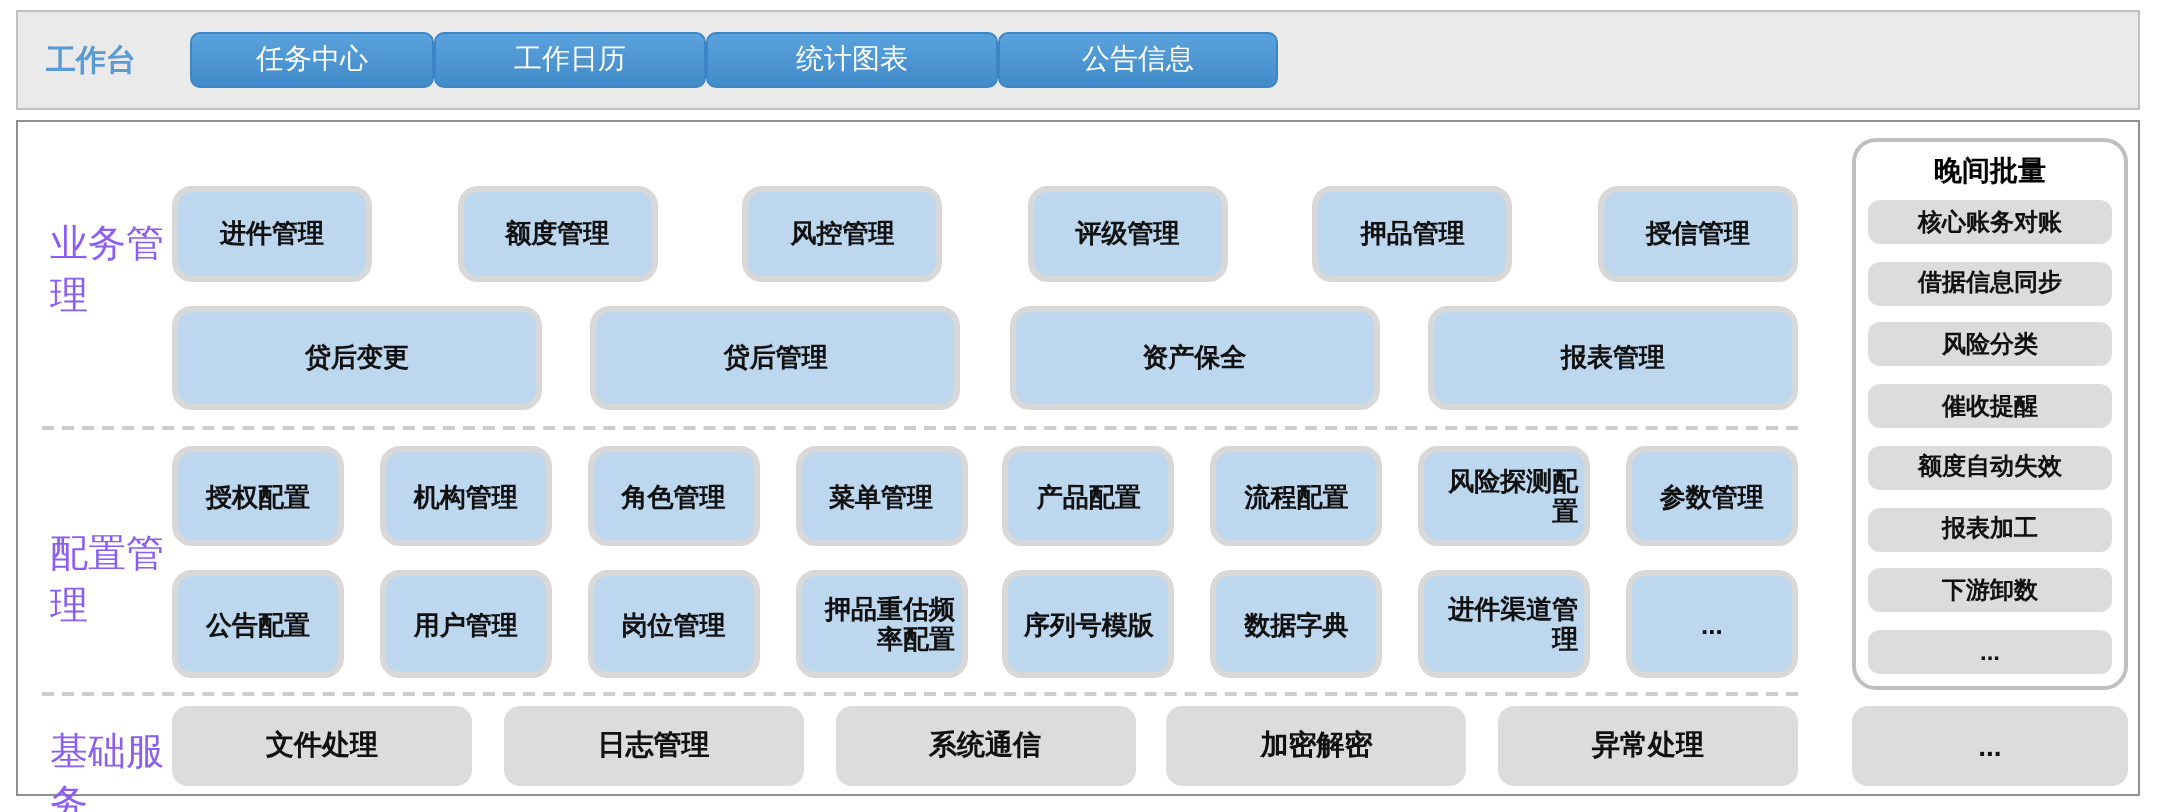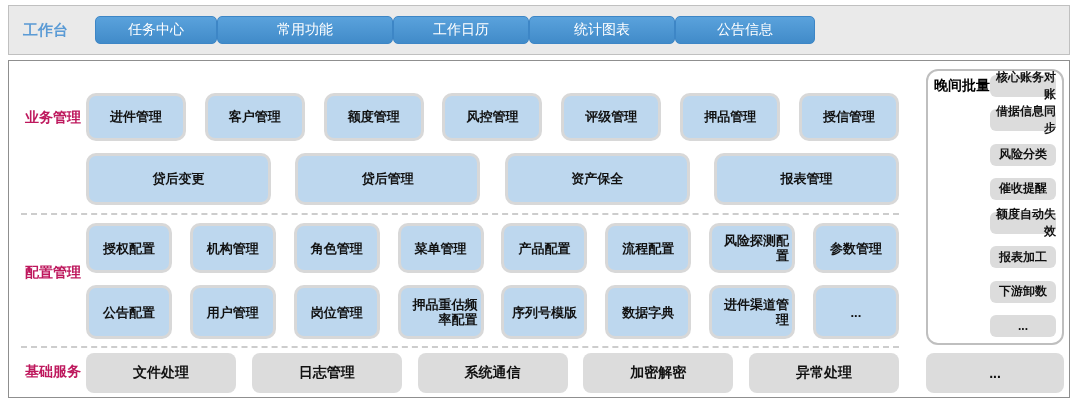--- a/index.html
+++ b/index.html
@@ -11,71 +11,69 @@
   .topbar-label{width:72px;margin-left:14px;color:#5b9bd5;font-weight:bold;font-size:15px;flex:none;}
   .topbar-btns{flex:1;display:flex;align-items:center;padding-right:24px;}
   .btn-blue{height:28px;border-radius:5px;background:linear-gradient(#5aa2dc,#418bc9);
     border:1px solid #3d86c6;color:#fff;font-size:14px;display:flex;align-items:center;
     justify-content:center;box-sizing:border-box;cursor:pointer;}
   .bw1{width:122px}.bw2{width:176px}.bw3{width:136px}.bw4{width:146px}.bw5{width:140px}
 
   
   .main{position:absolute;left:8px;top:60px;width:1062px;height:338px;background:#fff;
     border:1px solid #8f8f8f;box-sizing:border-box;}
-  .sec-label{position:absolute;left:16px;width:66px;font-weight:bold;font-size:14px;color:#be185d;}
+  .sec-label{position:absolute;left:16px;width:66px;font-weight:normal;font-size:19px;color:#8b5cf6;}
   .lbl-business{top:48px;}
   .lbl-config{top:203px;}
   .lbl-base{top:302px;}
   .row{position:absolute;left:77px;width:813px;display:flex;justify-content:space-between;}
   .box{display:flex;align-items:center;justify-content:center;text-align:right;
     font-weight:bold;color:#111;box-sizing:border-box;}
   .blue{background:#bdd7ee;border:3px solid #d8d8d8;border-radius:10px;}
   .gray{background:#dcdcdc;border-radius:8px;}
   .biz1{top:32px;height:48px;}  .biz1 .box{width:100px;font-size:13px;}
   .biz2{top:92px;height:52px;}  .biz2 .box{width:185px;font-size:13px;}
   .cfg1{top:162px;height:50px;} .cfg1 .box{width:86px;font-size:13px;line-height:15px;padding:0 3px;}
   .cfg2{top:224px;height:54px;} .cfg2 .box{width:86px;font-size:13px;line-height:15px;padding:0 3px;}
   .baser{top:292px;height:40px;} .baser .box{width:150px;font-size:14px;}
   .dash{position:absolute;left:12px;width:878px;height:0;border-top:2px dashed #cdcdcd;}
   .dash1{top:152px;} .dash2{top:285px;}
   .base-more{position:absolute;left:917px;top:292px;width:138px;height:40px;font-size:14px;}
 
   
   .batch{position:absolute;left:917px;top:8px;width:138px;height:276px;border:2px solid #bfbfbf;
-    border-radius:12px;box-sizing:border-box;padding:4px 6px 6px;display:flex;flex-direction:row;background:#fff;}
+    border-radius:12px;box-sizing:border-box;padding:4px 6px 6px;display:flex;flex-direction:column;background:#fff;}
   .batch-title{text-align:center;font-weight:bold;font-size:14px;color:#000;padding:2px 0 5px;flex:none;}
   .batch-items{display:flex;flex-direction:column;justify-content:space-between;flex:1;}
   .batch-box{height:22px;background:#dcdcdc;border-radius:6px;display:flex;align-items:center;
     justify-content:center;font-size:12px;font-weight:bold;color:#111;text-align:right;}
 </style>
 </head>
 <body>
 
 <div class="screen">
 
   <div class="topbar">
     <div class="topbar-label">工作台</div>
     <div class="topbar-btns">
       <div class="btn-blue bw1">任务中心</div>
-      <div class="btn-blue bw2">常用功能</div>
       <div class="btn-blue bw3">工作日历</div>
       <div class="btn-blue bw4">统计图表</div>
       <div class="btn-blue bw5">公告信息</div>
     </div>
   </div>
 
   <div class="main">
 
     <div class="sec-label lbl-business">业务管理</div>
     <div class="sec-label lbl-config">配置管理</div>
     <div class="sec-label lbl-base">基础服务</div>
 
     <div class="row biz1">
       <div class="box blue">进件管理</div>
-      <div class="box blue">客户管理</div>
       <div class="box blue">额度管理</div>
       <div class="box blue">风控管理</div>
       <div class="box blue">评级管理</div>
       <div class="box blue">押品管理</div>
       <div class="box blue">授信管理</div>
     </div>
 
     <div class="row biz2">
       <div class="box blue">贷后变更</div>
       <div class="box blue">贷后管理</div>

